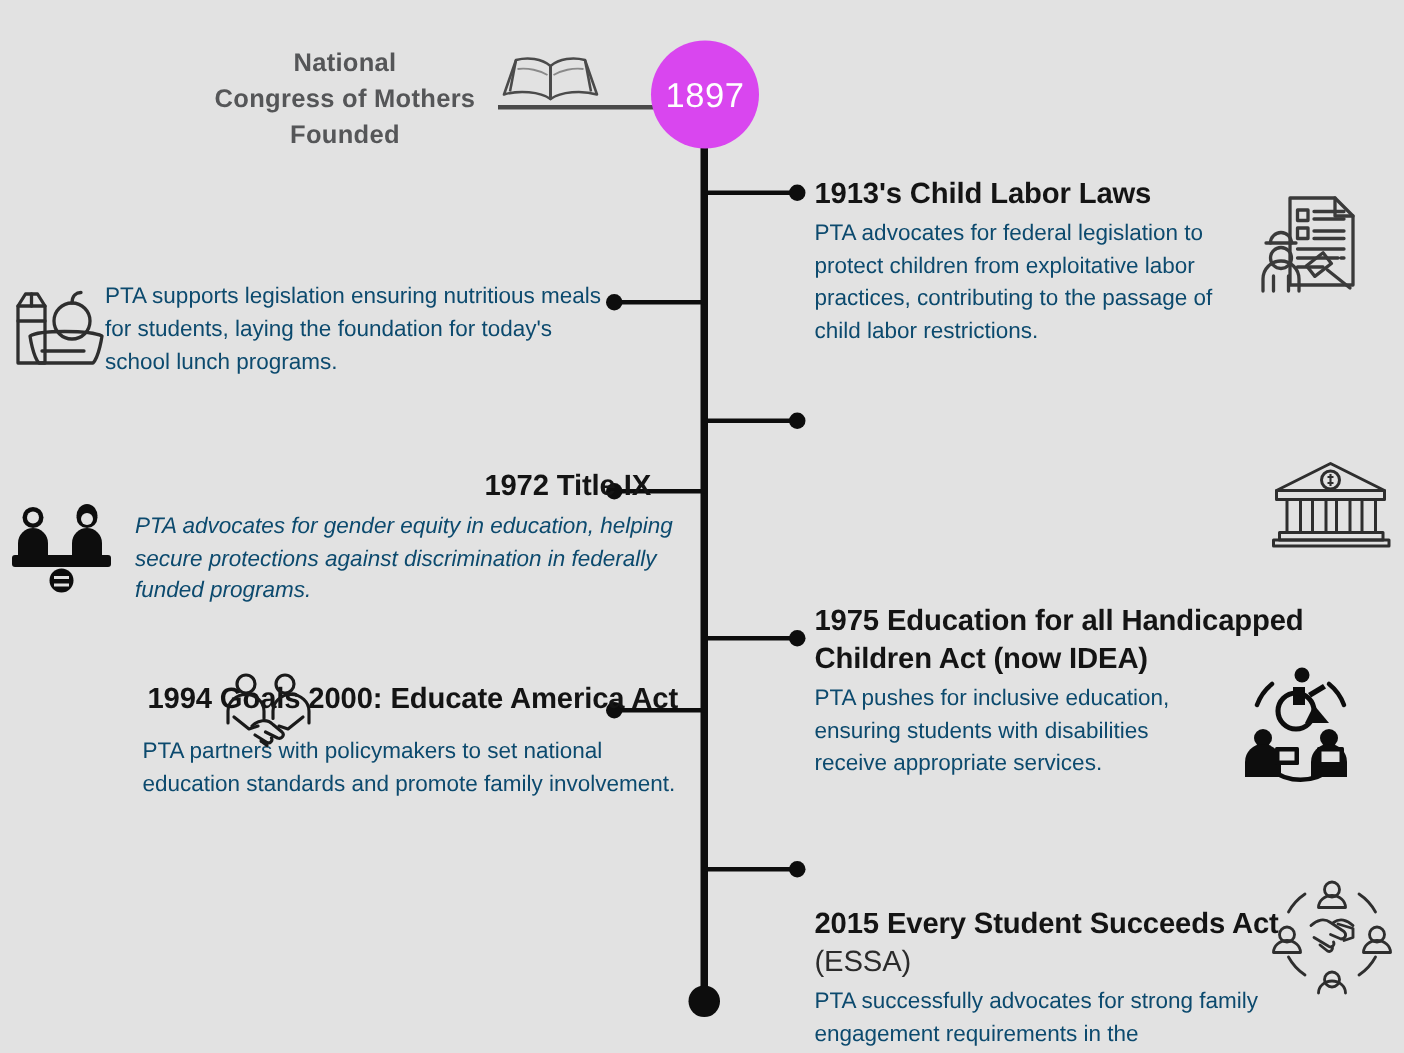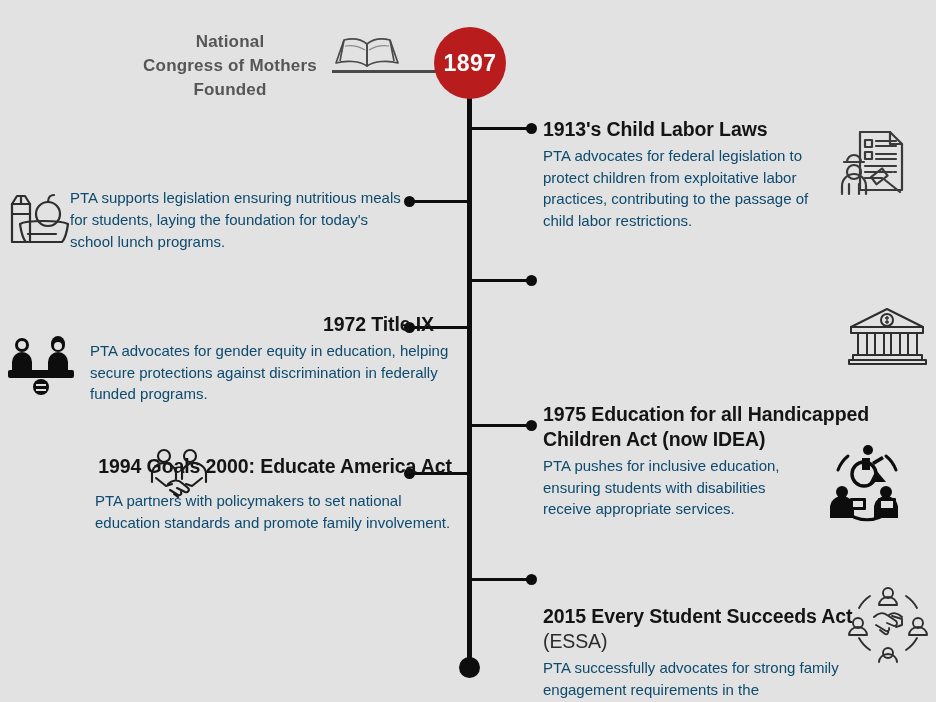--- a/index.html
+++ b/index.html
@@ -43,27 +43,27 @@
   }
 
   
   .head-circle {
     position: absolute;
     left: 434px;
     top: 27px;
     width: 72px;
     height: 72px;
     border-radius: 50%;
-    background: #b91c1c;
+    background: #d946ef;
     color: #fff;
     display: flex;
     align-items: center;
     justify-content: center;
     font-size: 23px;
-    font-weight: bold;
+    font-weight: normal;
     letter-spacing: 0.4px;
     z-index: 5;
   }
   .head-label {
     position: absolute;
     left: 130px;
     top: 30px;
     width: 200px;
     text-align: center;
     font-size: 17px;
@@ -228,21 +228,21 @@
         <path d="M8 48 H77 V53 H8 Z"></path>
         <path d="M4 53 H81 V57 H4 Z"></path>
       </g>
     </svg>
   </div>
 
   <div class="conn" style="left:412px; top:326px; width:58px;"></div>
   <div class="conn-dot" style="left:404px; top:322px;"></div>
   <div class="entry left" style="left:80px; top:312px; width:372px;">
     <p class="e-title" style="padding-right:18px;">1972 Title IX</p>
-    <p class="e-body" style="text-align:left; margin-left:10px;">PTA advocates for gender equity in education, helping secure protections against discrimination in federally funded programs.</p>
+    <p class="e-body" style="text-align:left; margin-left:10px;font-style:italic;">PTA advocates for gender equity in education, helping secure protections against discrimination in federally funded programs.</p>
   </div>
   <div class="icon-box" style="left:6px; top:332px;">
     <svg viewBox="0 0 70 62" width="70" height="62">
       <g fill="#0d0d0d">
         <circle cx="16" cy="13" r="7"></circle>
         <path d="M16 8 a6 6 0 0 1 6 6 h-12 a6 6 0 0 1 6 -6 z" fill="#0d0d0d"></path>
         <circle cx="16" cy="13" r="4" fill="#e2e2e2"></circle>
         <path d="M6 38 V30 a10 10 0 0 1 20 0 V38 Z"></path>
         <circle cx="52" cy="13" r="7"></circle>
         <path d="M45 12 a7 8 0 0 1 14 0 l-3 5 h-8 z" fill="#0d0d0d"></path>

